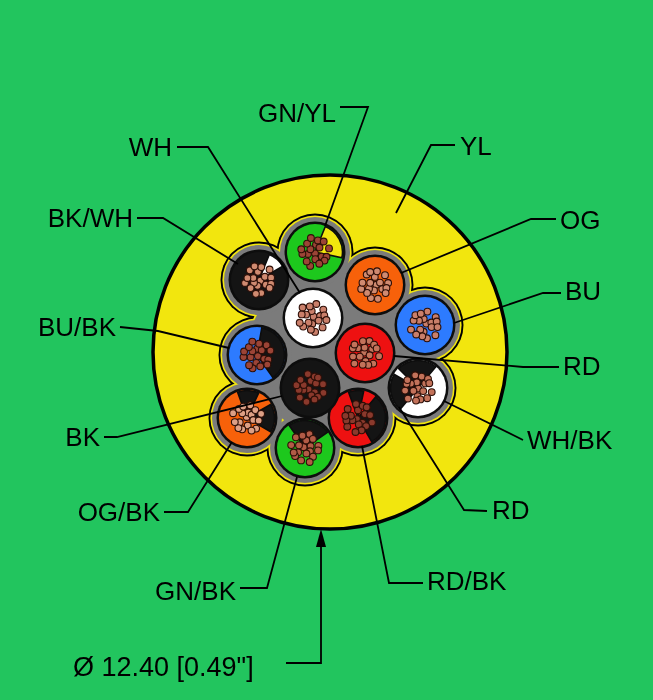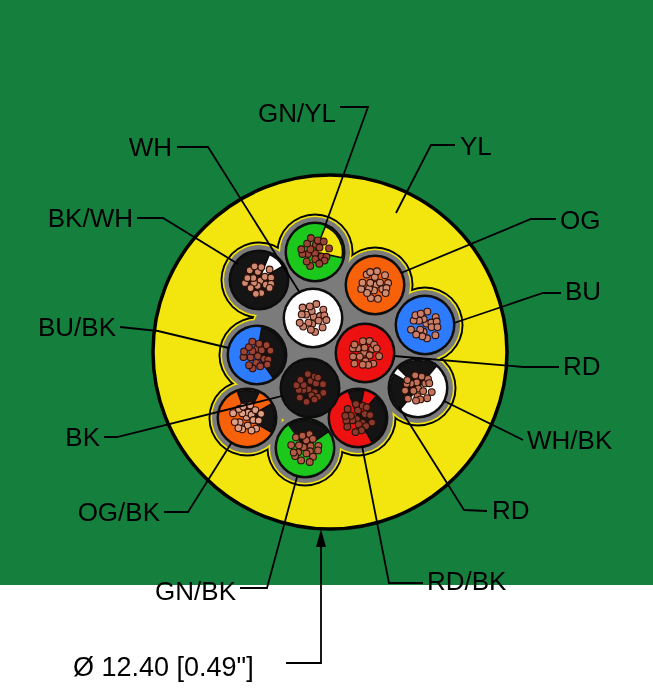--- a/index.html
+++ b/index.html
@@ -1,17 +1,17 @@
 <!DOCTYPE html>
 <html><head>
 <meta charset="utf-8">
 <style>
   html,body{margin:0;padding:0;background:#ffffff;}
   body{width:653px;height:700px;overflow:hidden;font-family:"Liberation Sans",sans-serif;}
-  #stage{position:relative;width:653px;height:585px;background:#15803d;}
+  #stage{position:relative;width:653px;height:700px;background:#22c55e;}
   svg text{fill:#000000;}
 </style>
 </head>
 <body>
 
 <div id="stage">
   <svg id="diagram-svg" width="653" height="700" viewBox="0 0 653 700" xmlns="http://www.w3.org/2000/svg">
       <circle cx="330" cy="352" r="177" fill="#f2e60e" stroke="#000000" stroke-width="3.5"></circle>
       <g>
         <circle cx="330" cy="352" r="85.5" fill="#000000"></circle>

